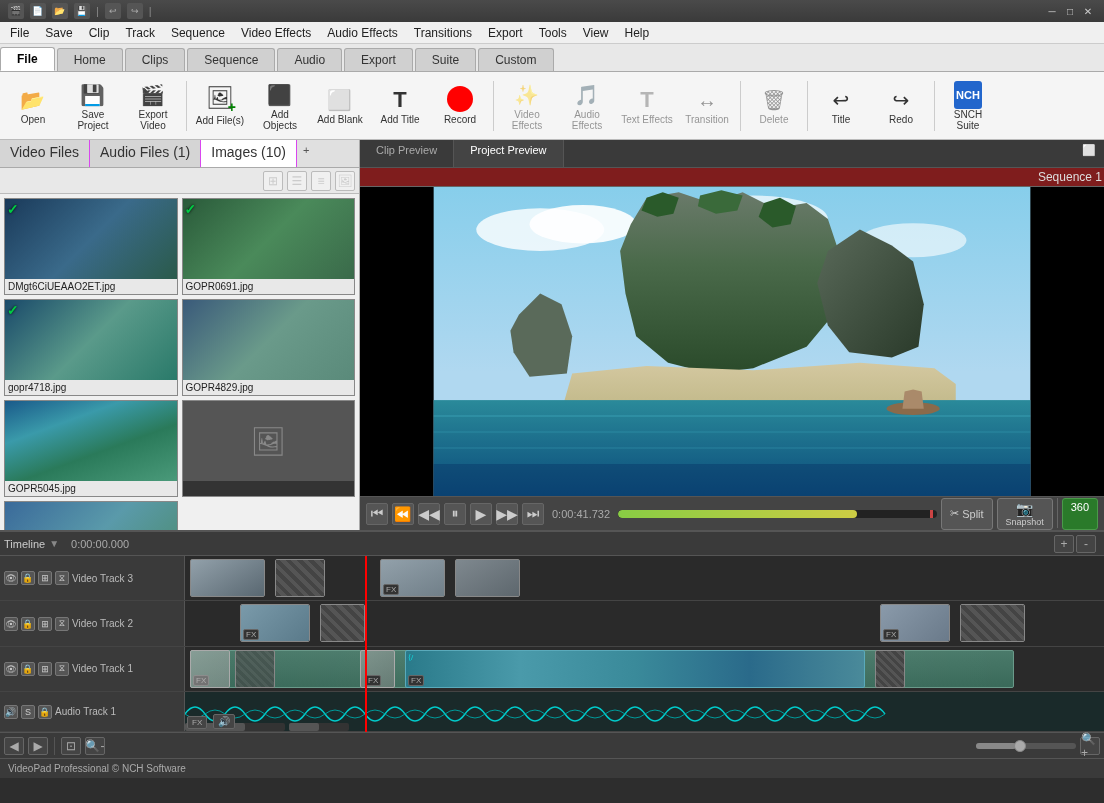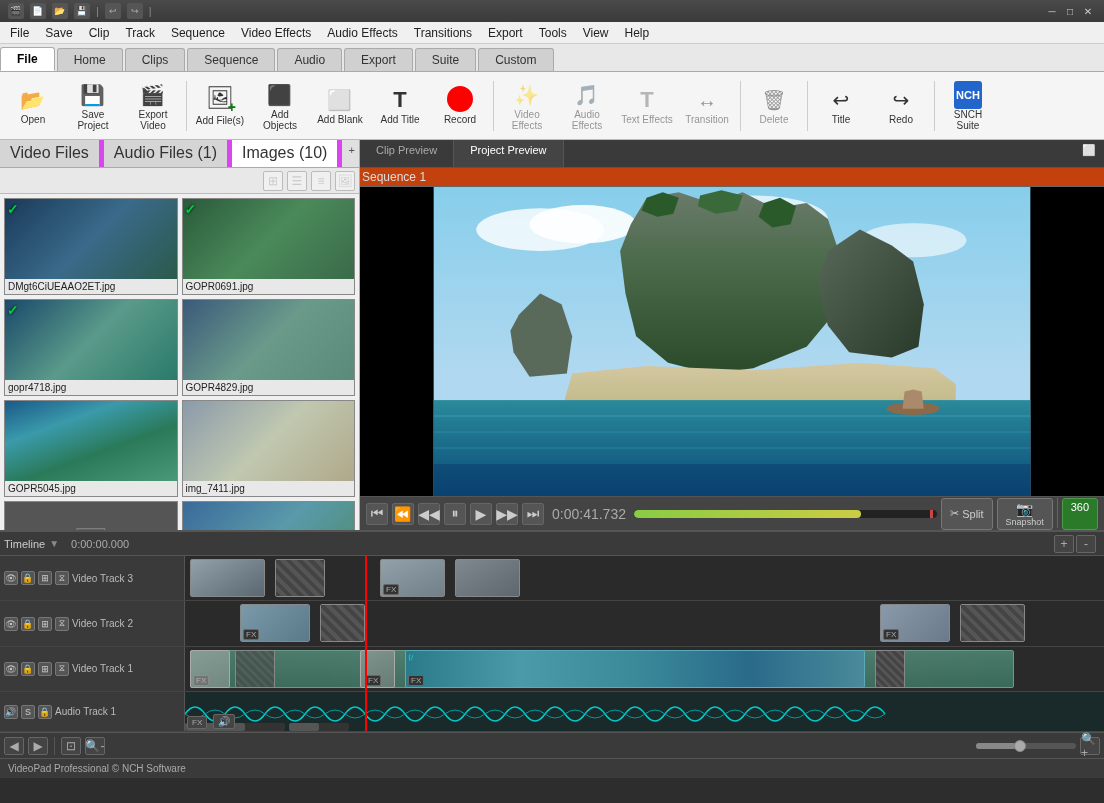--- a/index.html
+++ b/index.html
@@ -28,21 +28,21 @@
     .toolbar-btn.disabled { opacity: 0.5; cursor: default; }
     .record-icon { width: 26px; height: 26px; background: red; border-radius: 50%; margin-bottom: 2px; }
     .tb-icon-img { width: 28px; height: 28px; display: flex; align-items: center; justify-content: center; font-size: 20px; }
 
     
     #main { display: flex; height: calc(803px - 22px - 22px - 28px - 68px - 200px - 28px); }
 
     
     #media-panel { width: 360px; min-width: 360px; background: #fff; border-right: 1px solid #aaa; display: flex; flex-direction: column; }
     #media-tabs { height: 28px; display: flex; background: #e0e0e0; border-bottom: 1px solid #aaa; }
-    .media-tab { padding: 4px 10px; font-size: 16px; cursor: pointer; border-right: 5px solid #d946ef; background: #d5d5d5; color: #333; white-space: nowrap; }
+    .media-tab { padding: 4px 10px; font-size: 14px; cursor: pointer; border-right: 1px solid #d946ef; background: #d5d5d5; color: #333; white-space: nowrap; }
     .media-tab.active { background: #fff; }
     .media-tab-add { padding: 4px 6px; cursor: pointer; color: #555; }
     #media-toolbar { height: 26px; background: #e8e8e8; border-bottom: 1px solid #bbb; display: flex; align-items: center; padding: 0 4px; gap: 4px; justify-content: flex-end; }
     .media-tb-btn { width: 20px; height: 20px; display: flex; align-items: center; justify-content: center; cursor: pointer; border: 1px solid #bbb; background: #f0f0f0; border-radius: 2px; font-size: 12px; }
     #media-grid { flex: 1; overflow-y: auto; padding: 4px; display: grid; grid-template-columns: repeat(2, 1fr); gap: 4px; background: #f0f0f0; }
     .media-item { background: #333; border: 1px solid #888; cursor: pointer; position: relative; }
     .media-thumb-bg { width: 100%; height: 80px; background: linear-gradient(135deg, #2a4a7a 0%, #5a8a6a 50%, #3a6a5a 100%); }
     .media-thumb-bg2 { width: 100%; height: 80px; background: linear-gradient(135deg, #3a5a8a 0%, #6a9a7a 50%, #4a7a6a 100%); }
     .media-thumb-bg3 { width: 100%; height: 80px; background: linear-gradient(135deg, #1a3a5a 0%, #4a7a6a 50%, #2a5a4a 100%); }
     .media-thumb-bg4 { width: 100%; height: 80px; background: linear-gradient(135deg, #4a6a9a 0%, #7aaa8a 50%, #5a8a7a 100%); }
@@ -50,25 +50,25 @@
     .media-thumb-bg6 { width: 100%; height: 80px; background: linear-gradient(135deg, #aaa8a0 0%, #d0c8b0 50%, #c0b898 100%); }
     .media-thumb-placeholder { width: 100%; height: 80px; background: #555; display: flex; align-items: center; justify-content: center; color: #888; font-size: 28px; }
     .media-label { font-size: 10px; color: #222; padding: 2px 3px; background: #e8e8e8; white-space: nowrap; overflow: hidden; text-overflow: ellipsis; }
     .media-check { position: absolute; top: 2px; left: 2px; color: #00cc44; font-size: 14px; font-weight: bold; text-shadow: 0 0 3px #000; }
 
     
     #preview-area { flex: 1; display: flex; flex-direction: column; background: #333; }
     #preview-tabs { height: 28px; display: flex; background: #3a3a3a; border-bottom: 1px solid #555; }
     .preview-tab { padding: 4px 16px; font-size: 11px; cursor: pointer; color: #aaa; border-right: 1px solid #555; }
     .preview-tab.active { background: #444; color: #fff; }
-    #preview-title { background: #c2410c; text-align: left; font-size: 12px; color: #ddd; padding: 2px; border-bottom: 1px solid #666; }
+    #preview-title { background: #7f1d1d; text-align: right; font-size: 12px; color: #ddd; padding: 2px; border-bottom: 1px solid #666; }
     #preview-video { flex: 1; background: #000; overflow: hidden; position: relative; }
     #preview-controls { height: 34px; background: #444; display: flex; align-items: center; padding: 0 6px; gap: 4px; border-top: 1px solid #555; }
     .ctrl-btn { width: 22px; height: 22px; display: flex; align-items: center; justify-content: center; cursor: pointer; color: #ccc; font-size: 14px; border: 1px solid #666; background: #555; border-radius: 2px; }
-    #time-display { font-size: 14px; color: #aaa; margin: 0 4px; white-space: nowrap; }
+    #time-display { font-size: 11px; color: #aaa; margin: 0 4px; white-space: nowrap; }
     #volume-bar { flex: 1; height: 8px; background: #222; border-radius: 4px; position: relative; overflow: hidden; }
     .vol-fill { height: 100%; background: linear-gradient(90deg, #88cc44, #cccc44); width: 75%; border-radius: 4px; }
     #right-controls { display: flex; gap: 4px; margin-left: auto; }
     .split-btn { background: #555; border: 1px solid #777; border-radius: 3px; padding: 2px 8px; cursor: pointer; color: #ccc; font-size: 11px; display: flex; align-items: center; gap: 3px; }
     .snapshot-btn { background: #555; border: 1px solid #777; border-radius: 3px; padding: 2px 8px; cursor: pointer; color: #ccc; font-size: 11px; display: flex; flex-direction: column; align-items: center; font-size: 10px; }
     .btn-360 { background: #2a7a2a; border: 1px solid #4a9a4a; border-radius: 3px; padding: 2px 8px; cursor: pointer; color: #fff; font-size: 11px; }
 
     
     #timeline-area { height: 228px; background: #1d4ed8; border-top: 2px solid #555; display: flex; flex-direction: column; }
     #timeline-header { height: 24px; background: #3a3a3a; display: flex; align-items: center; padding: 0 4px; border-bottom: 1px solid #555; gap: 4px; }
@@ -268,24 +268,20 @@
         <div style="position:absolute;top:2px;left:2px;color:#555;font-size:14px;font-weight:bold;"></div>
         <div class="media-thumb-bg4" style="background:linear-gradient(135deg,#3a5a7a,#6a9a8a,#5a8a7a);"></div>
         <div class="media-label">GOPR4829.jpg</div>
       </div>
 
       <div class="media-item">
         <div class="media-thumb-bg5" style="background:linear-gradient(160deg,#1a5a8a,#3a9aaa,#2a7a5a 60%,#4a9a7a);"></div>
         <div class="media-label">GOPR5045.jpg</div>
       </div>
 
-      <div class="media-item">
-        <div class="media-thumb-bg6" style="background:linear-gradient(135deg,#8a9aaa,#c0c8b0,#b0a88a);"></div>
-        <div class="media-label">img_7411.jpg</div>
-      </div>
 
       <div class="media-item">
         <div class="media-thumb-placeholder">🖼</div>
 
       </div>
 
       <div class="media-item">
         <div class="media-thumb-bg" style="background:linear-gradient(135deg,#3a6a9a,#5a9aaa,#4a8a6a);"></div>
 
       </div>

